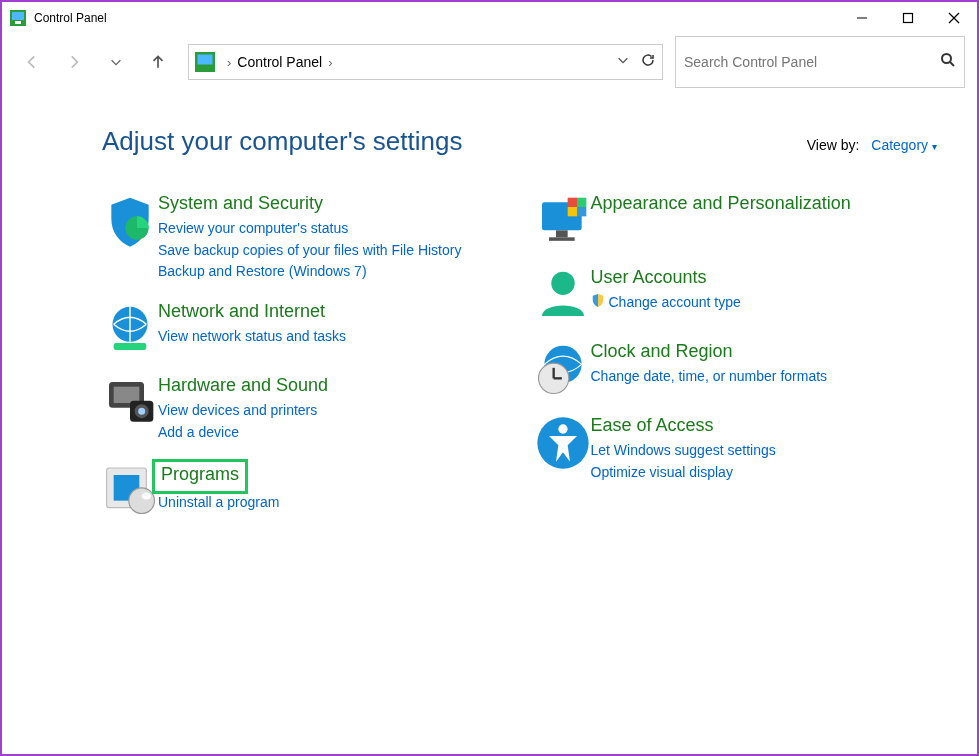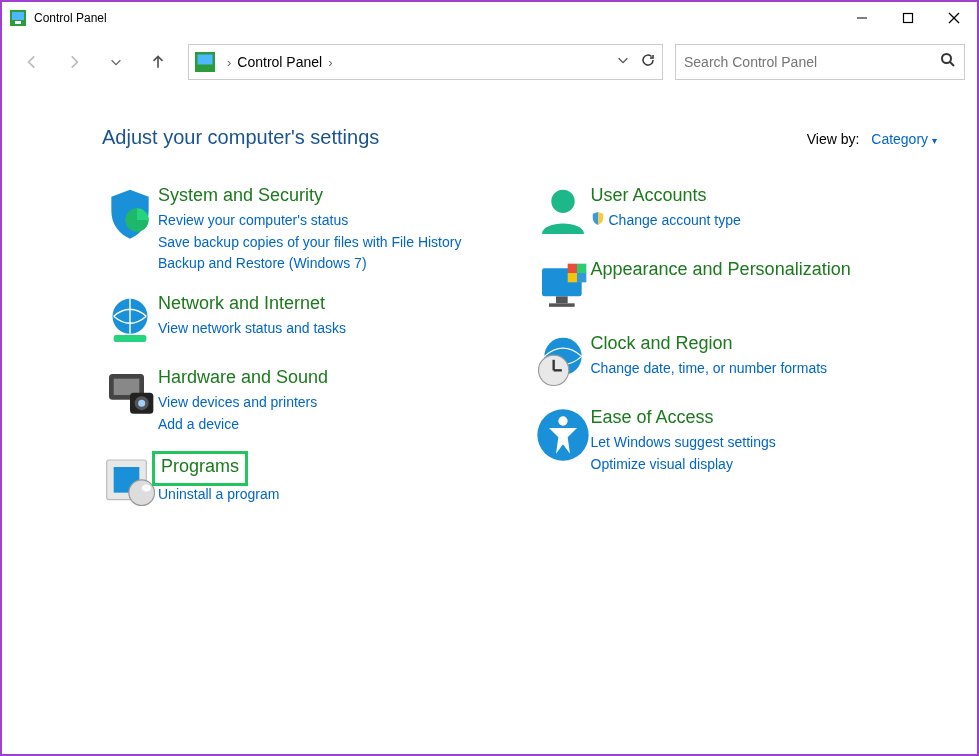--- a/index.html
+++ b/index.html
@@ -11,26 +11,26 @@
 .window-controls .wc { width: 46px; height: 32px; display: flex; align-items: center; justify-content: center; cursor: default; }
 .window-controls .wc svg { stroke: #000; fill: none; }
 .toolbar { display: flex; align-items: center; height: 56px; padding: 0 12px; gap: 6px; }
 .nav-btn { width: 36px; height: 32px; display: flex; align-items: center; justify-content: center; color: #666; }
 .nav-btn.disabled { color: #bbb; }
 .addr-bar { display: flex; align-items: center; border: 1px solid #ccc; height: 36px; flex: 1; margin: 0 6px; padding: 0 6px; }
 .addr-bar .cp-icon { width: 20px; height: 20px; margin-right: 6px; display: inline-flex; }
 .addr-bar .sep { color: #666; margin: 0 6px; font-size: 13px; }
 .addr-bar .pathitem { font-size: 14px; color: #000; }
 .addr-tail { margin-left: auto; display: flex; align-items: center; gap: 10px; }
-.search-box { display: flex; align-items: center; border: 1px solid #ccc; height: 36px; width: 290px; padding: 0 8px; }
+.search-box { display: flex; align-items: center; border: 1px solid #ccc; height: 52px; width: 290px; padding: 0 8px; }
 .search-box input { border: none; outline: none; font-size: 14px; color: #666; flex: 1; font-family: inherit; }
 .search-box .sicon { color: #333; }
 .content { padding: 36px 40px 20px 100px; }
 .header-row { display: flex; align-items: baseline; margin-bottom: 36px; }
-.page-title { font-size: 20px; color: #1a5490; font-weight: 400; }
+.page-title { font-size: 26px; color: #1a5490; font-weight: 400; }
 .viewby { margin-left: auto; font-size: 14px; color: #000; }
 .viewby .vb-link { color: #0066cc; margin-left: 8px; }
 .viewby .caret { color: #0066cc; font-size: 10px; }
 .categories { display: flex; gap: 30px; }
 .col { flex: 1; display: flex; flex-direction: column; gap: 18px; }
 .category { display: flex; }
 .cat-icon { width: 56px; height: 56px; flex-shrink: 0; display: flex; align-items: flex-start; justify-content: center; }
 .cat-body { flex: 1; }
 .cat-title { font-size: 18px; color: #1b7a1b; font-weight: 400; margin-bottom: 4px; display: inline-block; }
 .cat-link { font-size: 14px; color: #0066cc; display: block; line-height: 1.55; }
@@ -172,46 +172,46 @@
               <ellipse cx="38" cy="30" rx="4" ry="3" fill="#fff"></ellipse>
             </svg>
           </div>
           <div class="cat-body"><span class="highlight-box"><a class="cat-title">Programs</a></span><br><a class="cat-link">Uninstall a program</a></div>
         </div>
       </div>
     <div class="col" id="col-right">
         <div class="category">
           <div class="cat-icon">
             <svg viewBox="0 0 48 48">
-              <circle cx="24" cy="14" r="10" fill="#1cb88a"></circle>
-              <path d="M6 42 C6 30 42 30 42 42 Z" fill="#1cb88a"></path>
-            </svg>
-          </div>
-          <div class="cat-body"><a class="cat-title">User Accounts</a><a class="cat-link"><span class="shield-mini"><svg width="14" height="14" viewBox="0 0 16 16">
-                  <path d="M8 1 L14 3 L14 8 C14 12 11 15 8 16 L8 1" fill="#f7c948"></path>
-                  <path d="M8 1 L2 3 L2 8 C2 12 5 15 8 16 L8 1" fill="#3a9bdc"></path>
-                </svg></span>Change account type</a></div>
-        </div>
-        <div class="category">
-          <div class="cat-icon">
-            <svg viewBox="0 0 48 48">
               <rect x="6" y="8" width="34" height="24" rx="2" fill="#1a90d8"></rect>
               <rect x="18" y="32" width="10" height="6" fill="#555"></rect>
               <rect x="12" y="38" width="22" height="3" fill="#555"></rect>
               <rect x="28" y="4" width="8" height="8" fill="#e74c3c"></rect>
               <rect x="36" y="4" width="8" height="8" fill="#2ecc71"></rect>
               <rect x="28" y="12" width="8" height="8" fill="#f1c40f"></rect>
               <rect x="36" y="12" width="8" height="8" fill="#3498db"></rect>
             </svg>
           </div>
           <div class="cat-body"><a class="cat-title">Appearance and Personalization</a></div>
         </div>
         <div class="category">
           <div class="cat-icon">
             <svg viewBox="0 0 48 48">
+              <circle cx="24" cy="14" r="10" fill="#1cb88a"></circle>
+              <path d="M6 42 C6 30 42 30 42 42 Z" fill="#1cb88a"></path>
+            </svg>
+          </div>
+          <div class="cat-body"><a class="cat-title">User Accounts</a><a class="cat-link"><span class="shield-mini"><svg width="14" height="14" viewBox="0 0 16 16">
+                  <path d="M8 1 L14 3 L14 8 C14 12 11 15 8 16 L8 1" fill="#f7c948"></path>
+                  <path d="M8 1 L2 3 L2 8 C2 12 5 15 8 16 L8 1" fill="#3a9bdc"></path>
+                </svg></span>Change account type</a></div>
+        </div>
+        <div class="category">
+          <div class="cat-icon">
+            <svg viewBox="0 0 48 48">
               <circle cx="24" cy="20" r="16" fill="#1a90d8"></circle>
               <path d="M8 20 Q24 6 40 20 M8 20 Q24 34 40 20" stroke="#fff" stroke-width="1" fill="none"></path>
               <circle cx="16" cy="32" r="13" fill="#e8e8e8" stroke="#999" stroke-width="1"></circle>
               <line x1="16" y1="32" x2="16" y2="23" stroke="#333" stroke-width="2"></line>
               <line x1="16" y1="32" x2="23" y2="32" stroke="#333" stroke-width="2"></line>
             </svg>
           </div>
           <div class="cat-body"><a class="cat-title">Clock and Region</a><a class="cat-link">Change date, time, or number formats</a></div>
         </div>
         <div class="category">

